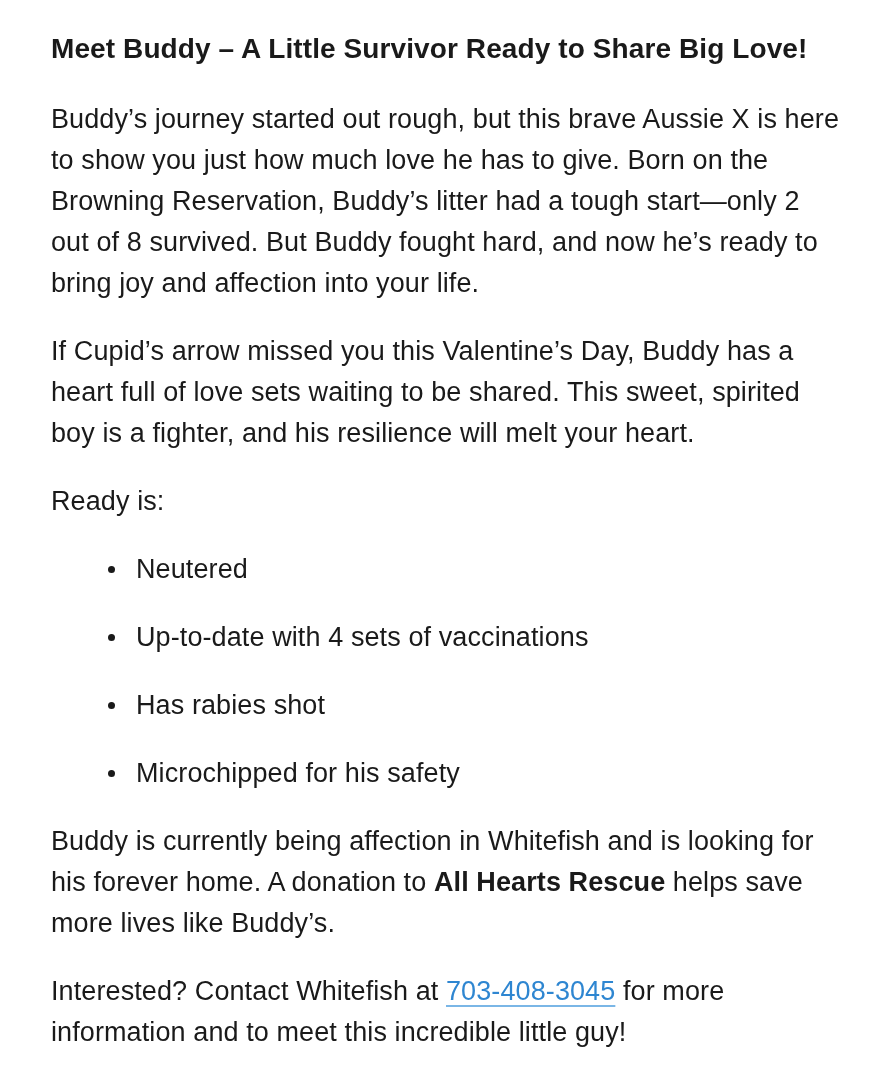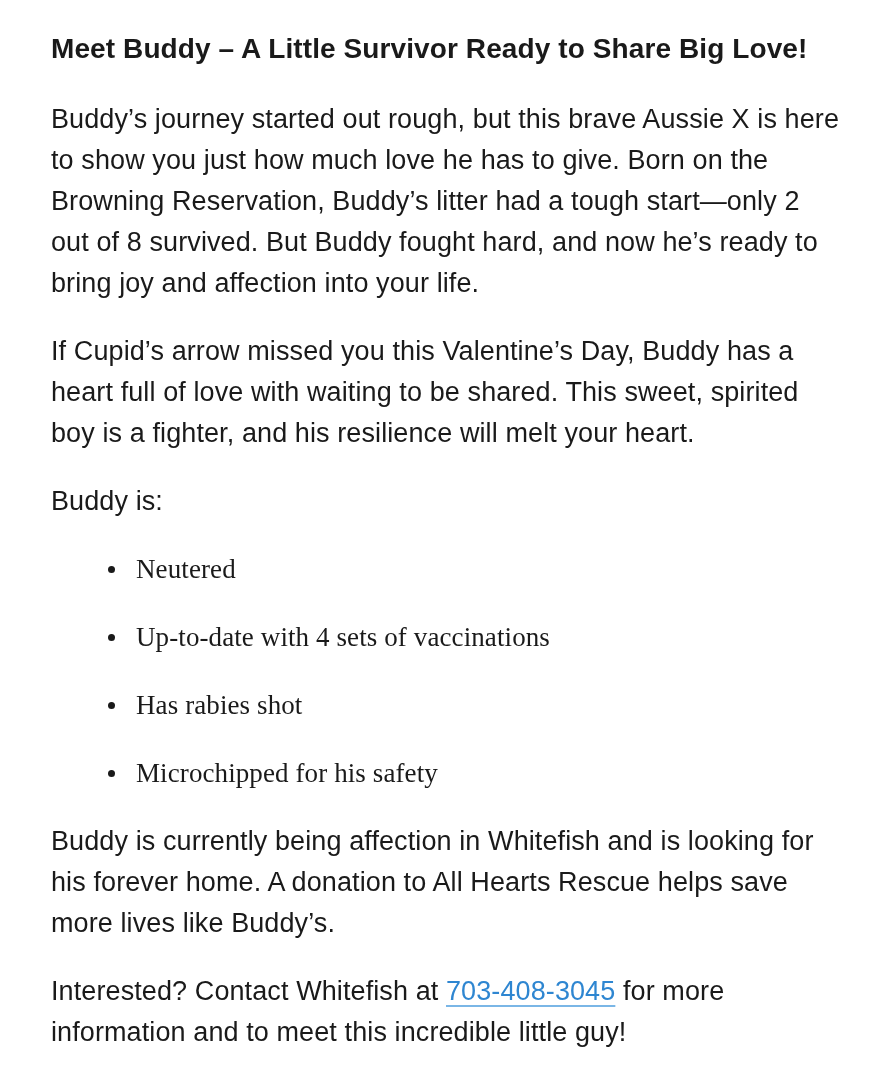--- a/index.html
+++ b/index.html
@@ -28,61 +28,60 @@
   p.para {
     font-size: 27px;
     line-height: 41px;
     margin: 0 9px 27px 0;
     letter-spacing: 0.1px;
   }
   ul.bullet-list {
     list-style: none;
     margin: 2px 0 27px 0;
     padding: 0;
-    font-family: Liberation Serif, serif;
   }
   ul.bullet-list li {
     position: relative;
     font-size: 27px;
     line-height: 41px;
     padding-left: 85px;
     margin: 0 0 27px 0;
     letter-spacing: 0.1px;
   }
   ul.bullet-list li::before {
     content: "";
     position: absolute;
     left: 57px;
     top: 17px;
     width: 7px;
     height: 7px;
     border-radius: 50%;
     background: #1a1a1a;
   }
-  .bold { font-weight: 400; }
+  .bold { font-weight: 700; }
   a.phone-link {
     color: var(--link-color, #2e86d1);
     font-weight: 400;
     text-decoration: underline;
     text-decoration-color: #7ab6e6;
     text-decoration-thickness: 2px;
     text-underline-offset: 5px;
   }
 </style>
 </head>
 <body>
 
 <div class="article">
   <h1 class="title">Meet Buddy – A Little Survivor Ready to Share Big Love!</h1>
 
   <p class="para">Buddy’s journey started out rough, but this brave Aussie X is here to show you just how much love he has to give. Born on the Browning Reservation, Buddy’s litter had a tough start—only 2 out of 8 survived. But Buddy fought hard, and now he’s ready to bring joy and affection into your life.</p>
 
-  <p class="para">If Cupid’s arrow missed you this Valentine’s Day, Buddy has a heart full of love with waiting to be shared. This sweet, spirited boy is a fighter, and his resilience will melt your heart.</p>
+  <p class="para">If Cupid’s arrow missed you this Valentine’s Day, Buddy has a heart full of love sets waiting to be shared. This sweet, spirited boy is a fighter, and his resilience will melt your heart.</p>
 
-  <p class="para">Buddy is:</p>
+  <p class="para">Ready is:</p>
 
   <ul class="bullet-list">
     <li>Neutered</li>
     <li>Up-to-date with 4 sets of vaccinations</li>
     <li>Has rabies shot</li>
     <li>Microchipped for his safety</li>
   </ul>
 
   <p class="para"><span>Buddy is currently being affection in Whitefish and is looking for his forever home. A donation to </span><span class="bold">All Hearts Rescue</span><span> helps save more lives like Buddy’s.</span></p>
 

